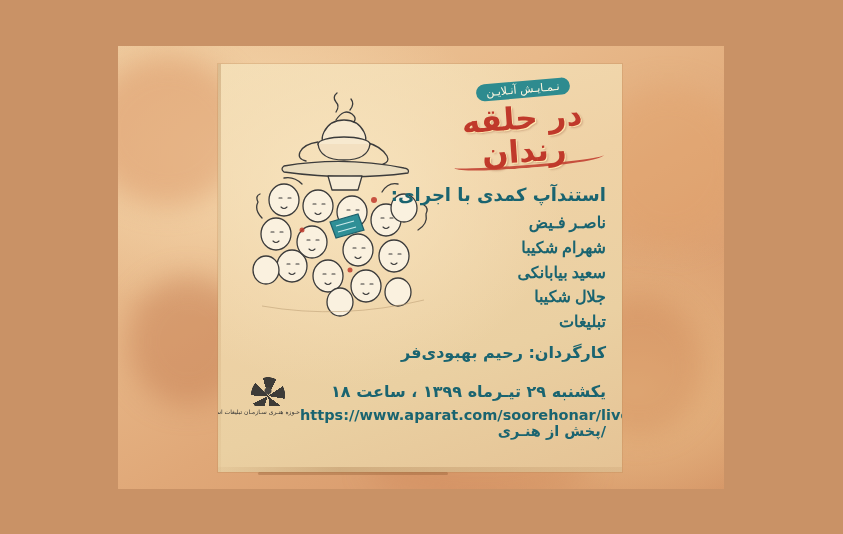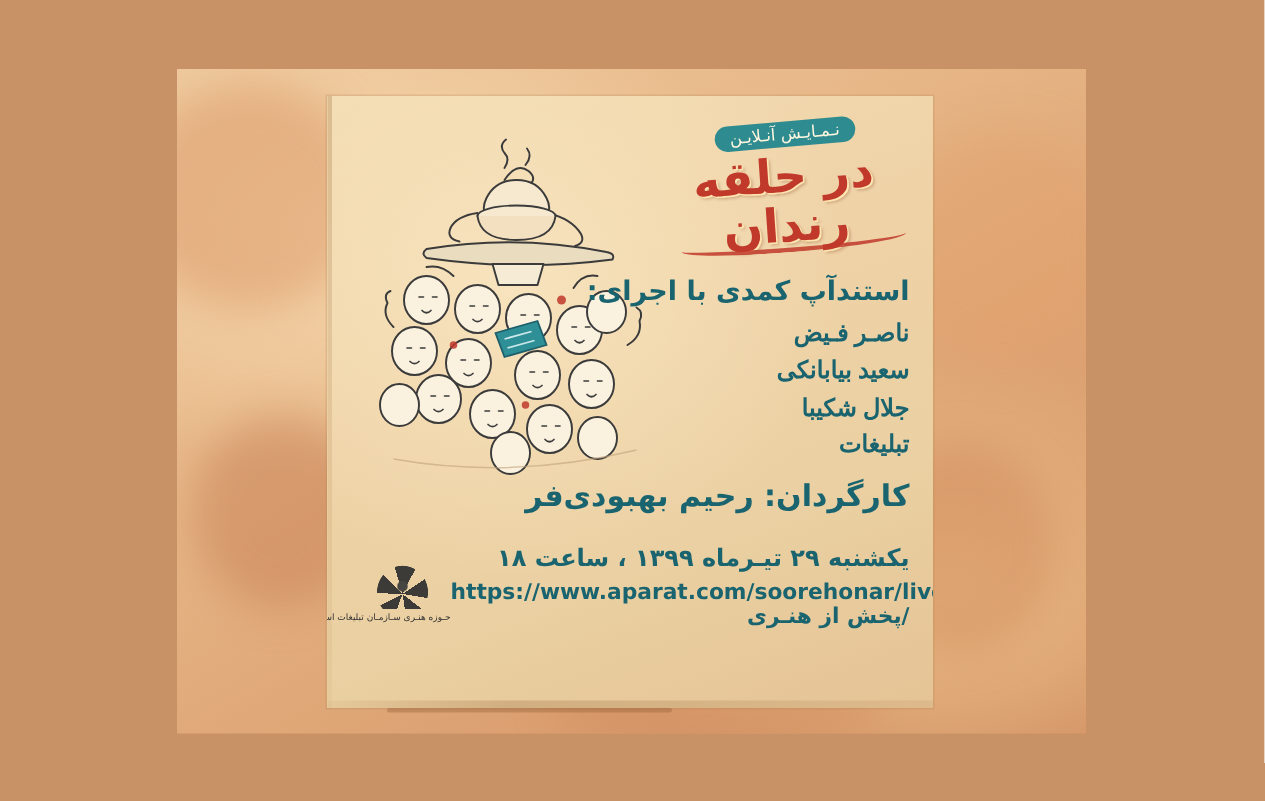--- a/index.html
+++ b/index.html
@@ -142,21 +142,21 @@
   }
   .cast li {
     font-size: 16px;
     font-weight: bold;
     color: #1a6470;
     line-height: 1.55;
     font-family: Liberation Serif, serif;
   }
   .director {
     margin-top: 8px;
-    font-size: 20px;
+    font-size: 16px;
     font-weight: bold;
     color: #1a6470;
   }
   .datetime {
     margin-top: 20px;
     font-size: 16px;
     font-weight: bold;
     color: #1a6470;
   }
   .url {
@@ -317,20 +317,21 @@
       <div class="brand">
         <span class="brand-badge">نـمـایـش آنـلایـن</span>
         <span class="brand-title">در حلقه رندان</span>
         <span class="brand-swoosh"></span>
       </div>
 
       <div class="txt-block">
         <div class="line-head">استندآپ کمدی با اجرای:</div>
         <ul class="cast">
           <li>ناصـر فـیض</li>
+          <li>شهرام شکیبا</li>
           <li>سعید بیابانکی</li>
           <li>جلال شکیبا</li>
           <li>تبلیغات</li>
         </ul>
         <div class="director">کارگردان: رحیم بهبودی‌فر</div>
         <div class="datetime">یکشنبه ۲۹ تیـرماه ۱۳۹۹ ، ساعت ۱۸</div>
         <div class="url">
           <span>https://www.aparat.com/soorehonar/live</span>
           <span>پخش از هنـری/</span>
         </div>

